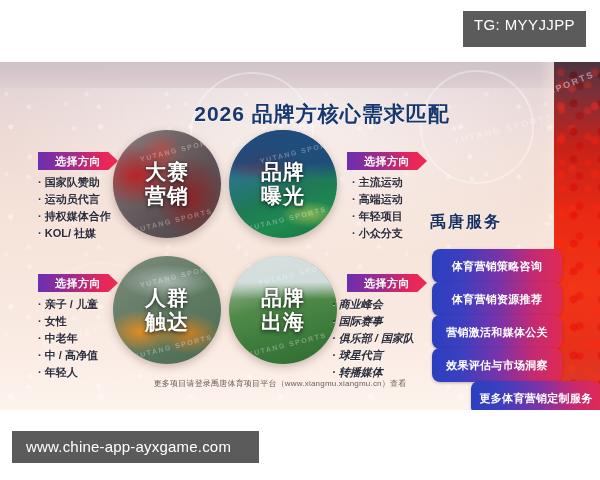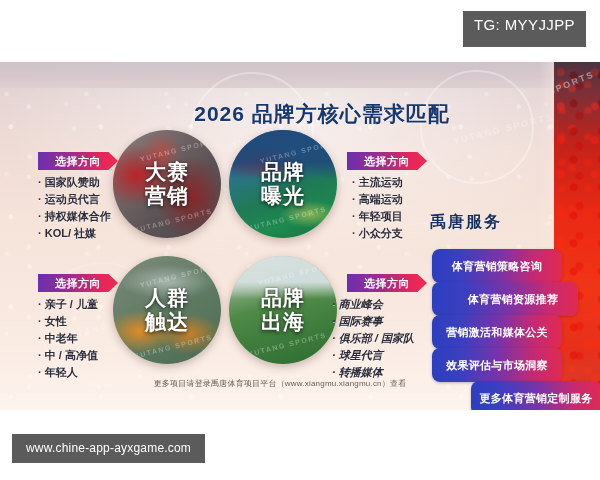--- a/index.html
+++ b/index.html
@@ -19,22 +19,22 @@
     font-size:15px;letter-spacing:.4px;
     padding:5px 11px 14px 11px;
     white-space:nowrap;
     font-family:"Liberation Sans",sans-serif;
   }
 
   
   .url-bar{
     position:absolute;left:12px;bottom:17px;
     background:#5b5b5b;color:#fff;
-    font-size:12px;letter-spacing:.2px;
-    padding:7px 14px 8px 14px;
+    font-size:15px;letter-spacing:.2px;
+    padding:7px 28px 8px 14px;
     white-space:nowrap;
   }
 
   
   .poster{
     position:absolute;left:0;top:62px;width:600px;height:348px;
     overflow:hidden;
     background:
       radial-gradient(ellipse 420px 200px at 50% 18%, rgba(255,255,255,.55), rgba(255,255,255,0) 70%),
       linear-gradient(180deg,#d9ccd2 0%,#e5d5d5 9%,#f0dcd6 26%,#f6e4da 48%,#f8e8df 70%,#fbeee6 88%,#fdf4ee 100%);
@@ -280,21 +280,21 @@
     <ul class="bullets" style="left:332px;top:234px;font-style:italic;">
       <li>商业峰会</li>
       <li>国际赛事</li>
       <li>俱乐部 / 国家队</li>
       <li>球星代言</li>
       <li>转播媒体</li>
     </ul>
 
     <div class="svc-title">禹唐服务</div>
     <div class="svc-pill" style="top:187px;">体育营销策略咨询</div>
-    <div class="svc-pill" style="top:220px;padding-left:16px;">体育营销资源推荐</div>
+    <div class="svc-pill" style="top:220px;">体育营销资源推荐</div>
     <div class="svc-pill" style="top:253px;">营销激活和媒体公关</div>
     <div class="svc-pill" style="top:286px;">效果评估与市场洞察</div>
     <div class="svc-pill" style="top:319px;margin-left:39px;">更多体育营销定制服务</div>
 
     <div class="foot">更多项目请登录禹唐体育项目平台（www.xiangmu.xiangmu.cn）查看</div>
   </div>
 
   <div class="url-bar">www.chine-app-ayxgame.com</div>
 
 </div>

